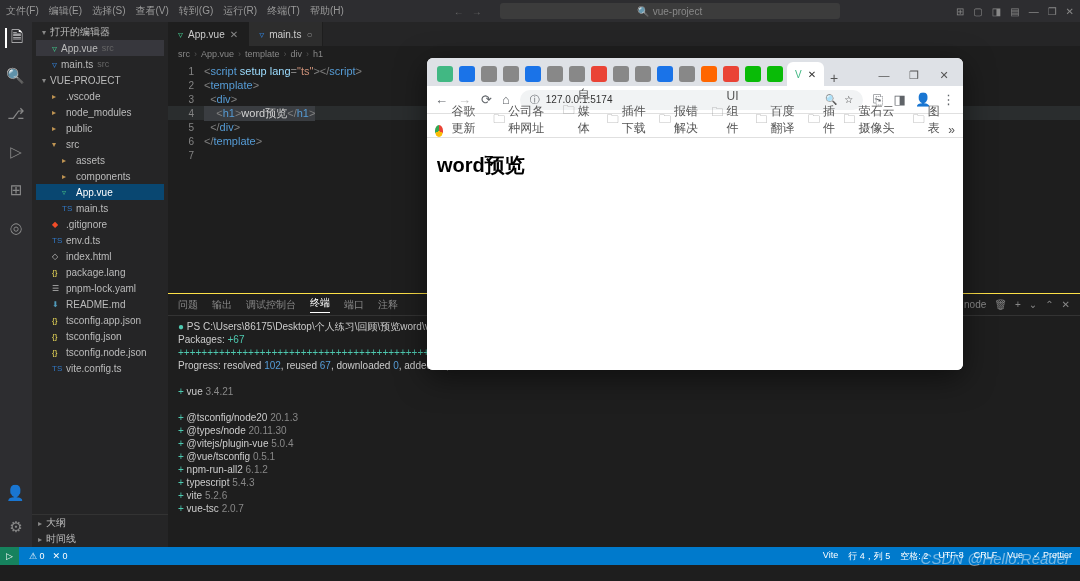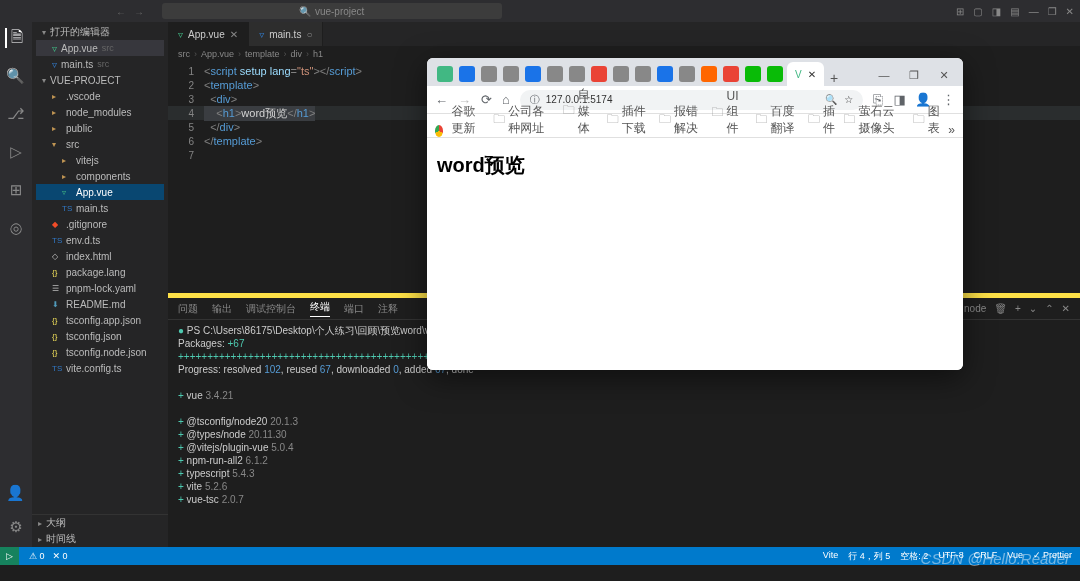--- a/index.html
+++ b/index.html
@@ -37,21 +37,21 @@
 .code{flex:1;padding:2px 0;font-family:Consolas,monospace;font-size:11px;position:relative}
 .line{display:flex;height:14px;align-items:center}
 .gutter{width:36px;text-align:right;padding-right:10px;color:#858585;font-size:10px}
 .t-tag{color:#569cd6}
 .t-attr{color:#9cdcfe}
 .t-str{color:#ce9178}
 .t-punc{color:#808080}
 .t-text{color:#d4d4d4}
 .line.hl{background:#2a2d2e}
 .line.hl .code-txt{background:#3a3d41;display:inline-block}
-.terminal-area{height:254px;border-top:5px solid #fde047;display:flex;flex-direction:column}
+.terminal-area{height:254px;border-top:1px solid #fde047;display:flex;flex-direction:column}
 .term-tabs{height:22px;display:flex;align-items:center;padding:0 10px;gap:14px;font-size:10px;color:#888;border-bottom:1px solid #333}
 .term-tabs span{cursor:pointer}
 .term-tabs .act{color:#fff;border-bottom:1px solid #fff;padding-bottom:2px}
 .term-tabs .right{margin-left:auto;display:flex;gap:8px;align-items:center}
 .term-body{flex:1;padding:4px 10px;font-family:Consolas,monospace;font-size:10px;color:#ccc;overflow:hidden;line-height:13px}
 .term-body .ps{color:#ccc}
 .term-body .y{color:#dcdcaa}
 .term-body .g{color:#4ec9b0}
 .term-body .c{color:#569cd6}
 .term-body .dim{color:#888}
@@ -73,20 +73,30 @@
 .br-bk{display:flex;align-items:center;gap:3px;cursor:pointer}
 .br-bk .fld{color:#888}
 .br-content{flex:1;background:#fff;padding:14px 10px}
 .br-content h1{font-size:20px;color:#000;font-weight:bold}
 .watermark{position:absolute;right:10px;bottom:14px;color:rgba(255,255,255,.45);font-size:15px;font-style:italic;z-index:1000;font-family:Arial}
 </style>
 </head>
 <body>
 
 <div class="titlebar">
+  <div class="menus" id="menus">
+      <span>文件(F)</span>
+      <span>编辑(E)</span>
+      <span>选择(S)</span>
+      <span>查看(V)</span>
+      <span>转到(G)</span>
+      <span>运行(R)</span>
+      <span>终端(T)</span>
+      <span>帮助(H)</span>
+    </div>
   <div class="nav">
     <span>←</span>
     <span>→</span>
   </div>
   <div class="search">
     <span>🔍</span>&nbsp;
     <span>vue-project</span>
   </div>
   <div class="right">
     <span>⊞</span>
@@ -147,21 +157,21 @@
           <div class="sb-row" style="padding-left: 16px;">
             <span class="ic-folder" style="font-size:8px;width:10px">▸</span>
             <span>public</span>
           </div>
           <div class="sb-row" style="padding-left: 16px;">
             <span class="ic-folder" style="font-size:8px;width:10px">▾</span>
             <span>src</span>
           </div>
           <div class="sb-row" style="padding-left: 26px;">
             <span class="ic-folder" style="font-size:8px;width:10px">▸</span>
-            <span>vitejs</span>
+            <span>assets</span>
           </div>
           <div class="sb-row" style="padding-left: 26px;">
             <span class="ic-folder" style="font-size:8px;width:10px">▸</span>
             <span>components</span>
           </div>
           <div class="sb-row act" style="padding-left: 26px;">
             <span class="ic-vue" style="font-size:8px;width:10px">▿</span>
             <span>App.vue</span>
           </div>
           <div class="sb-row" style="padding-left: 26px;">
@@ -298,20 +308,21 @@
           <div><span class="g">●</span> <span class="ps">PS C:\Users\86175\Desktop\个人练习\回顾\预览word\vue-project&gt;</span> <span class="y">pnpm</span></div>
           <div>Packages: <span class="g">+67</span></div>
           <div><span class="g">+++++++++++++++++++++++++++++++++++++++++++++++++++++++</span></div>
           <div>Progress: resolved <span class="c">102</span>, reused <span class="c">67</span>, downloaded <span class="c">0</span>, added <span class="c">67</span>, done</div>
           <div>&nbsp;</div>
           <div><span class="g">+</span> vue <span class="dim">3.4.21</span></div>
           <div>&nbsp;</div>
           <div><span class="g">+</span> @tsconfig/node20 <span class="dim">20.1.3</span></div>
           <div><span class="g">+</span> @types/node <span class="dim">20.11.30</span></div>
           <div><span class="g">+</span> @vitejs/plugin-vue <span class="dim">5.0.4</span></div>
+          <div><span class="g">+</span> @vue/tsconfig <span class="dim">0.5.1</span></div>
           <div><span class="g">+</span> npm-run-all2 <span class="dim">6.1.2</span></div>
           <div><span class="g">+</span> typescript <span class="dim">5.4.3</span></div>
           <div><span class="g">+</span> vite <span class="dim">5.2.6</span></div>
           <div><span class="g">+</span> vue-tsc <span class="dim">2.0.7</span></div>
           <div>&nbsp;</div>
         </div>
     </div>
   </div>
 </div>
 

